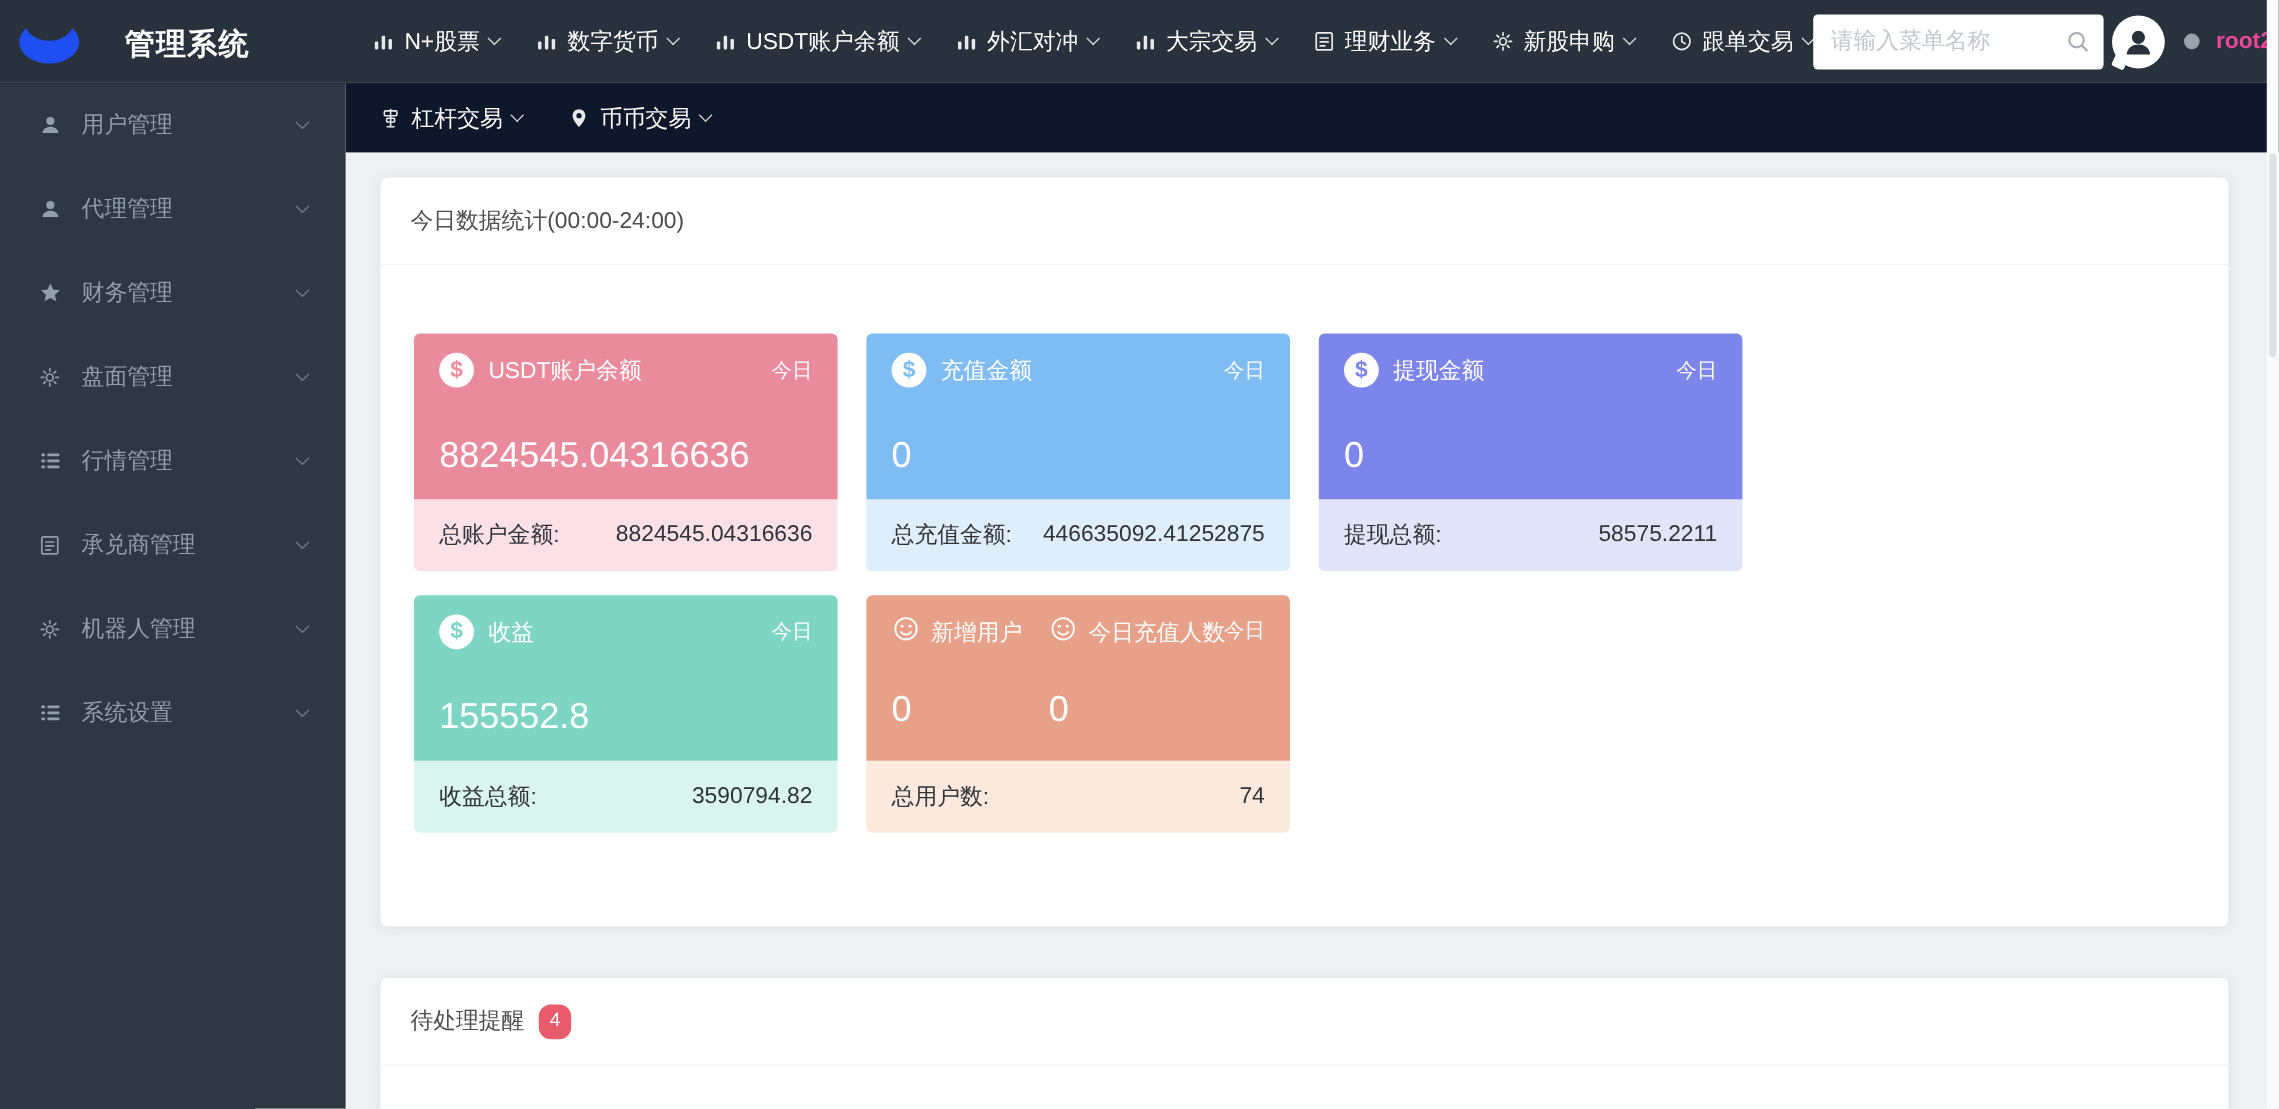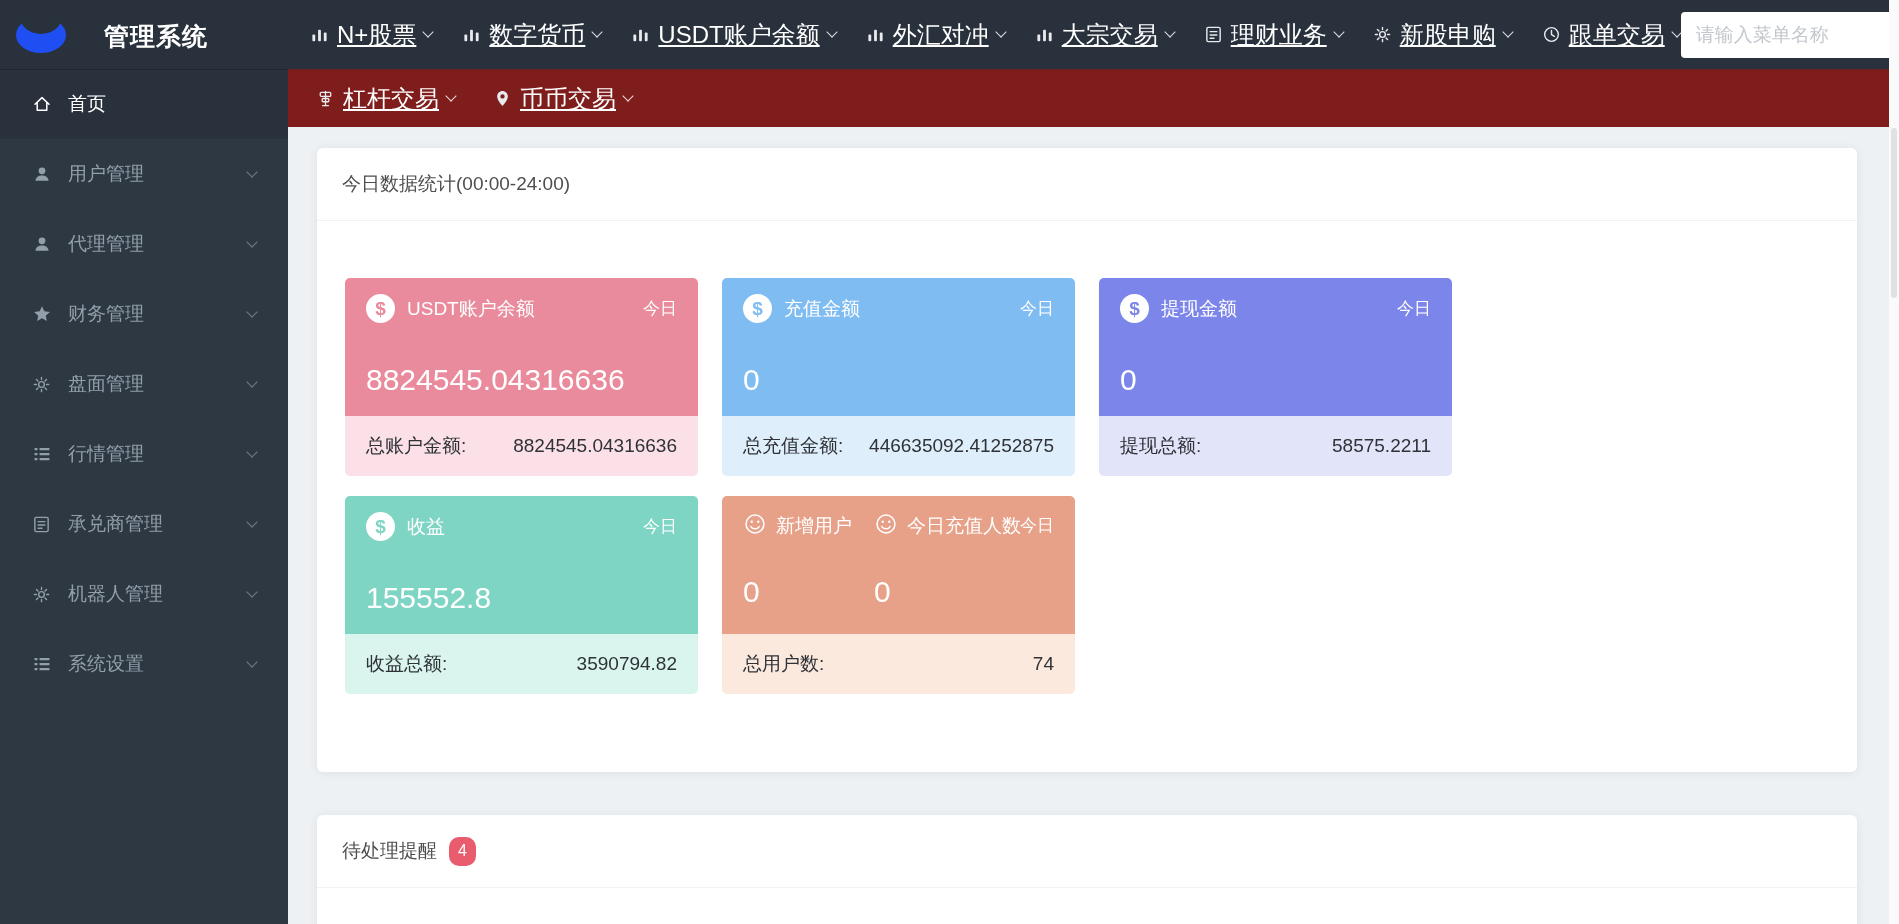--- a/index.html
+++ b/index.html
@@ -10,43 +10,43 @@
   .topbar { position:absolute; top:0; left:0; width:1899px; height:69px; background:#28313c;
             display:flex; align-items:center; z-index:5; box-shadow:0 1px 0 rgba(0,0,0,.22); }
   .brand { width:288px; flex:none; display:flex; align-items:flex-end; padding-left:16px; }
   .logo { position:relative; width:50px; height:36px; margin-right:38px; overflow:visible; }
   .logo::before { content:""; position:absolute; inset:0; background:#1f4ff2; border-radius:50%; }
   .logo::after  { content:""; position:absolute; left:5px; top:-13px; width:40px; height:30px;
                   background:#28313c; border-radius:50%; }
   .brand-title { color:#fff; font-size:25px; font-weight:bold; letter-spacing:1px; white-space:nowrap; }
 
   .topnav { display:flex; align-items:center; gap:30px; margin-left:22px; }
-  .nav-item { display:flex; align-items:center; gap:8px; color:#fff; font-size:24px; font-weight:500;
-              cursor:pointer; white-space:nowrap;text-decoration:underline; }
+  .nav-item { display:flex; align-items:center; gap:8px; color:#fff; font-size:19px; font-weight:500;
+              cursor:pointer; white-space:nowrap; }
   .nav-item .icon { display:inline-flex; color:#e8eaed; }
   .chev { width:8px; height:8px; border-right:1.6px solid currentColor; border-bottom:1.6px solid currentColor;
           transform:rotate(45deg); margin-top:-5px; opacity:.85; flex:none; }
 
   .topbar-right { margin-left:auto; display:flex; align-items:center; padding-right:28px; }
   .search-box { position:relative; width:242px; height:46px; background:#fff; border-radius:4px; margin-right:7px; }
   .search-box input { width:100%; height:100%; border:none; outline:none; background:transparent;
                       padding:0 42px 0 15px; font-size:19px; color:#333; font-family:inherit; }
   .search-box input::placeholder { color:#c3c7ce; }
   .search-icon { position:absolute; right:10px; top:50%; transform:translateY(-50%); color:#a7abb3; display:flex; }
 
   .avatar { width:44px; height:44px; background:#fff; border-radius:50%; display:flex; align-items:center;
             justify-content:center; margin-right:16px; position:relative; cursor:pointer; }
   .avatar::after { content:""; position:absolute; left:1px; bottom:0px; width:11px; height:11px; background:#fff;
                    transform:rotate(25deg); border-radius:2px; }
   .avatar svg { position:relative; z-index:1; }
   .status-dot { width:13px; height:13px; border-radius:50%; background:#9aa3ab; margin-right:14px; }
   .username { color:#ec4899; font-size:19px; font-weight:bold; margin-right:12px; cursor:pointer; }
 
   
-  .subbar { position:absolute; top:69px; left:288px; right:0; height:58px; background:#7f1d1d;
+  .subbar { position:absolute; top:69px; left:288px; right:0; height:58px; background:#0f172a;
             display:flex; align-items:center; gap:38px; padding-left:28px; z-index:4;
             border-top:1px solid rgba(255,255,255,.05); }
 
   
   .sidebar { position:absolute; top:69px; left:0; width:288px; bottom:0; background:#2e3842; z-index:4; }
   .side-item { height:70px; display:flex; align-items:center; padding:0 30px; color:#929ea9;
                font-size:19px; cursor:pointer; }
   .side-item .icon { display:flex; margin-right:15px; width:23px; justify-content:center; }
   .side-item .lbl { flex:1; white-space:nowrap; }
   .side-item .chev { border-color:#7b8791; margin-right:2px; }
@@ -224,29 +224,20 @@
         <svg width="19" height="19" viewBox="0 0 20 20" fill="currentColor">
           <path fill-rule="evenodd" d="M10 2.2c-3.1 0-5.6 2.5-5.6 5.6 0 4.2 5.6 10 5.6 10s5.6-5.8 5.6-10c0-3.1-2.5-5.6-5.6-5.6zm0 7.9a2.3 2.3 0 1 1 0-4.6 2.3 2.3 0 0 1 0 4.6z"></path>
         </svg>
       </span>
      <span>币币交易</span>
      <span class="chev"></span>
    </a>
   </div>
 
 <aside class="sidebar" id="sidebar">
-    <div class="side-item active">
-     <span class="icon">
-        <svg width="20" height="20" viewBox="0 0 20 20" fill="none" stroke="currentColor" stroke-width="1.5" stroke-linecap="round" stroke-linejoin="round">
-          <path d="M3 10.2 10 3.6l7 6.6M5.2 8.6v7.6h9.6V8.6"></path>
-        </svg>
-      </span>
-     <span class="lbl">首页</span>
-
-   </div>
     <div class="side-item">
      <span class="icon">
         <svg width="20" height="20" viewBox="0 0 20 20" fill="currentColor">
           <circle cx="10" cy="6.8" r="3.4"></circle>
           <path d="M3.4 16.8c.4-3.4 3.1-5.2 6.6-5.2s6.2 1.8 6.6 5.2z"></path>
         </svg>
       </span>
      <span class="lbl">用户管理</span>
      <span class="chev"></span>
    </div>

